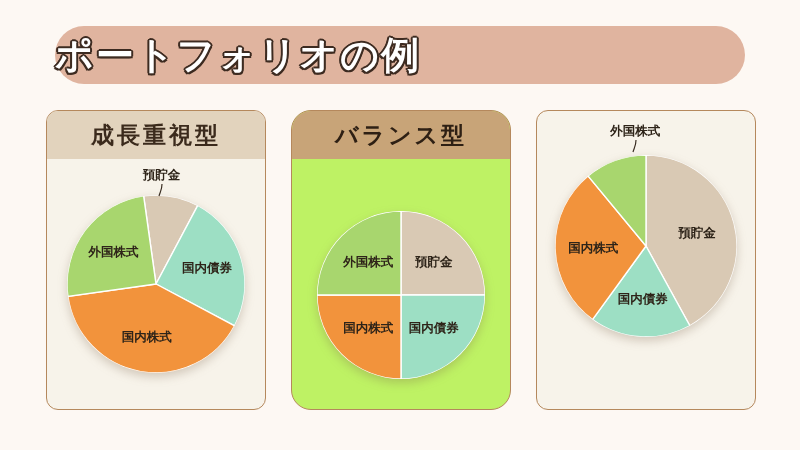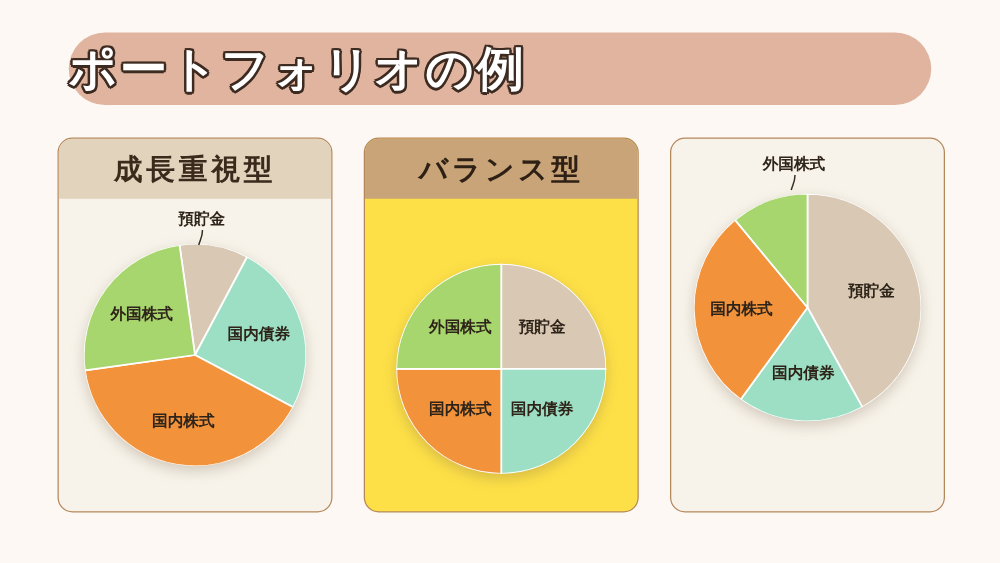--- a/index.html
+++ b/index.html
@@ -141,21 +141,21 @@
           <div class="slice-label" style="left: 46.4px; top: 56.9px;">外国株式</div>
         </div>
         <div class="outside-label" style="left: 94.4px; top: -28px;">預貯金</div>
         <svg width="14" height="16" class="leader" style="left: 94.4px; top: -12px;">
           <path d="M 8 1 C 8 7, 6 9, 5 13" stroke="#3a2d22" stroke-width="1.2" fill="none"></path>
         </svg>
       </div>
   </div>
 </div>
 
-<div class="card" id="card-balanced" style="background: #fde047; border-color: rgb(181, 136, 92);">
+<div class="card" id="card-balanced" style="background: #bef264; border-color: rgb(181, 136, 92); border-radius: 20px;">
   <div class="card-header" style="background: rgb(200, 164, 120);">
     <span class="card-header-text" style="color: rgb(46, 32, 20);">バランス型</span>
   </div>
   <div class="card-body">
     <div class="pie-wrap" style="width: 168px; top: 52px;">
         <div class="pie" style="width: 168px; height: 168px;">
           <svg width="168" height="168" viewBox="0 0 168 168">
             <path d="M 84 84 L 84.00 0.00 A 84 84 0 0 1 168.00 84.00 Z" fill="#d9c9b4" stroke="#ffffff" stroke-width="1.4"></path>
             <path d="M 84 84 L 168.00 84.00 A 84 84 0 0 1 84.00 168.00 Z" fill="#9ddfc4" stroke="#ffffff" stroke-width="1.4"></path>
             <path d="M 84 84 L 84.00 168.00 A 84 84 0 0 1 0.00 84.00 Z" fill="#f2933c" stroke="#ffffff" stroke-width="1.4"></path>

